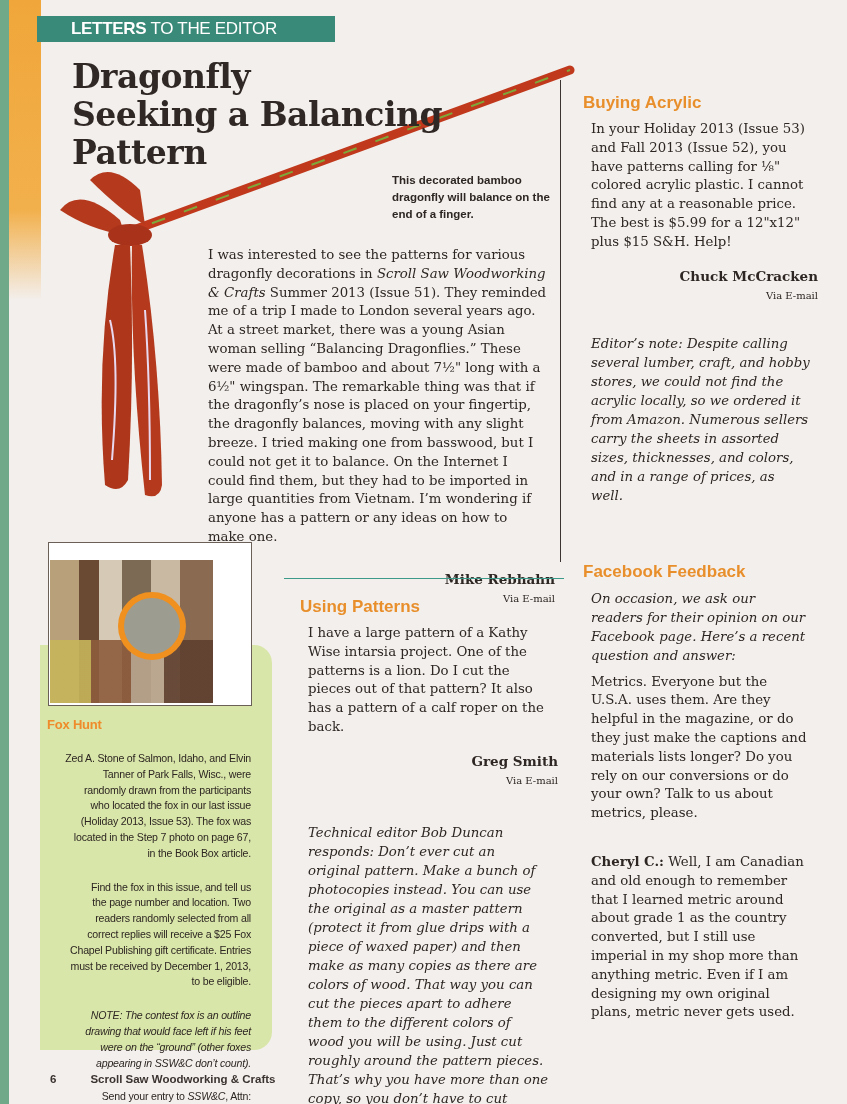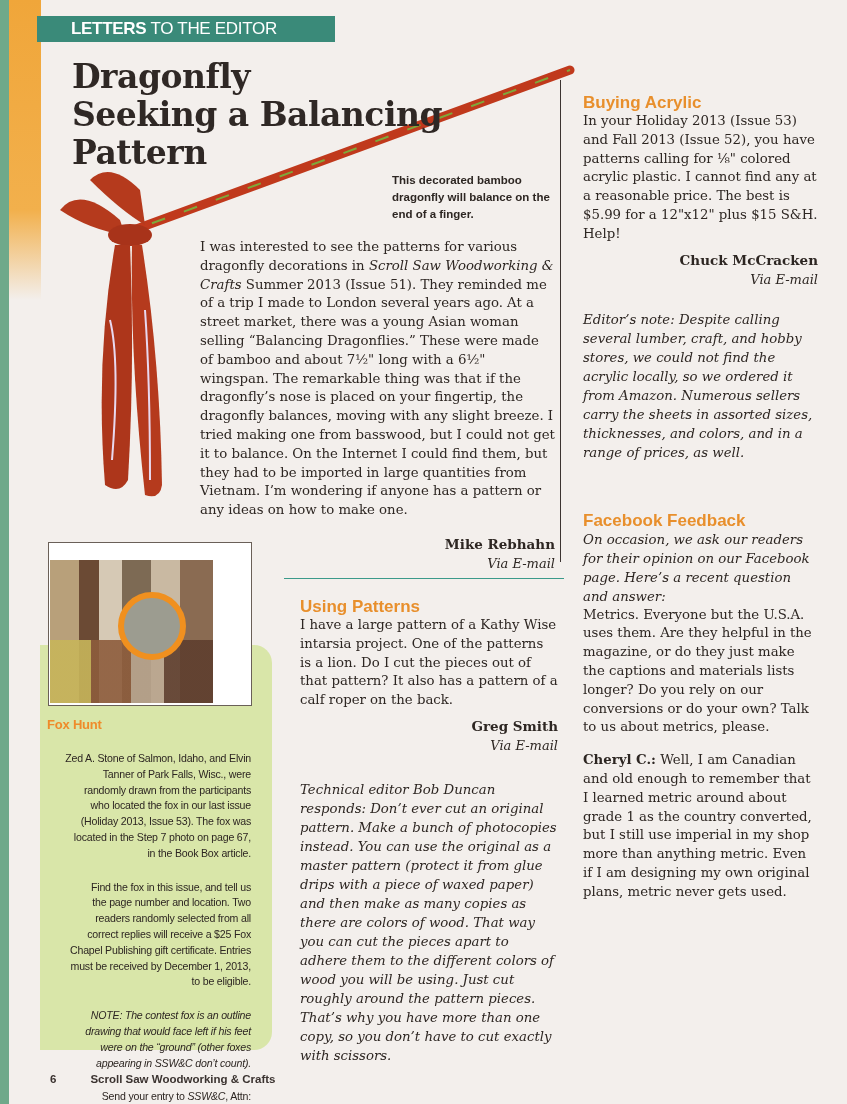--- a/index.html
+++ b/index.html
@@ -16,21 +16,21 @@
     font-family:"Liberation Sans", sans-serif; color:#fff; font-size:17px; line-height:26px; padding-left:34px; box-sizing:border-box; letter-spacing:-0.3px;margin-left:28px; }
   .section-bar b { font-weight:bold; }
   .section-bar span.thin { font-weight:normal; }
   .headline { left:72px; top:58px; width:400px; font-family:"DejaVu Serif", serif; font-weight:bold;
     font-size:33px; line-height:38px; color:#2f2825; letter-spacing:-0.5px; }
   .caption { left:392px; top:172px; width:170px; font-family:"Liberation Sans", sans-serif; font-weight:bold;
     font-size:11.5px; line-height:17px; color:#2d2622; }
   .body-text { font-size:13.3px; line-height:18.8px; color:#2d2622; }
   .body-text i { font-style:italic; }
   .sig-name { text-align:right; font-weight:bold; font-size:13.5px; line-height:20px; }
-  .sig-via { text-align:right; font-style:italic; font-size:13px; line-height:20px; }
+  .sig-via { text-align:right; font-size:10px; line-height:20px; }
   .subhead { font-family:"Liberation Sans", sans-serif; font-weight:bold; color:#e88f2c; font-size:17px; line-height:18px; }
   .italic-note { font-style:italic; font-size:13.3px; line-height:19px; color:#2d2622; }
   .main-letter { left:200px; top:238px; width:355px; }
   .vline { left:560px; top:80px; width:1px; height:482px; background:#3b3330; }
   .hline-main { left:284px; top:578px; width:280px; height:1px; background:#3b9a8a; }
   .right-col { left:583px; top:94px; width:235px; }
   .mid-col { left:300px; top:598px; width:258px; }
   .foxbox { left:40px; top:645px; width:232px; height:405px; background:#d9e6a9; border-radius:0 18px 18px 0; }
   .fox-photo-frame { left:48px; top:542px; width:202px; height:162px; background:#fff; border:1px solid #6a6058; }
   .fox-photo { left:50px; top:560px; width:163px; height:143px;
@@ -39,21 +39,21 @@
   .fox-photo-low { left:50px; top:640px; width:163px; height:63px;
     background:linear-gradient(90deg,#c7b55a 0 25%, #8d5c3c 25% 50%, #b9a58e 50% 70%, #5e3e2e 70% 100%); opacity:0.9; }
   .fox-circle { left:118px; top:592px; width:56px; height:56px; border:6px solid #f0901f; border-radius:50%; background:#9c9c90; }
   .fox-text { left:47px; top:716px; width:222px; font-family:"Liberation Sans", sans-serif; font-size:10.6px; line-height:15.8px; color:#2d2622; letter-spacing:-0.2px; }
   .fox-text p { margin:18px;text-align:right; }
   .fox-text .indent { text-indent:18px; }
   .fox-title { font-family:"Liberation Sans", sans-serif; font-weight:bold; color:#ef8b2a; font-size:13px; line-height:17px; }
   .footer { left:40px; top:1073px; font-family:"Liberation Sans", sans-serif; font-weight:bold; font-size:11.5px; color:#3b3330;padding-left:10px; }
   .footer .pg { margin-right:34px; }
   .dragonfly { left:50px; top:60px; width:530px; height:440px; }
-  p { margin:0; }
+  p { margin:8px; }
 </style>
 </head>
 <body>
 
 <div class="abs green-edge"></div>
 <div class="abs orange-strip"></div>
 <div class="abs section-bar"><b>LETTERS</b><span class="thin"> TO THE EDITOR</span></div>
 
 <svg class="abs dragonfly" viewBox="0 0 530 440">
   <path d="M70 175 L520 10" stroke="#c0391c" stroke-width="9" stroke-linecap="round"></path>

